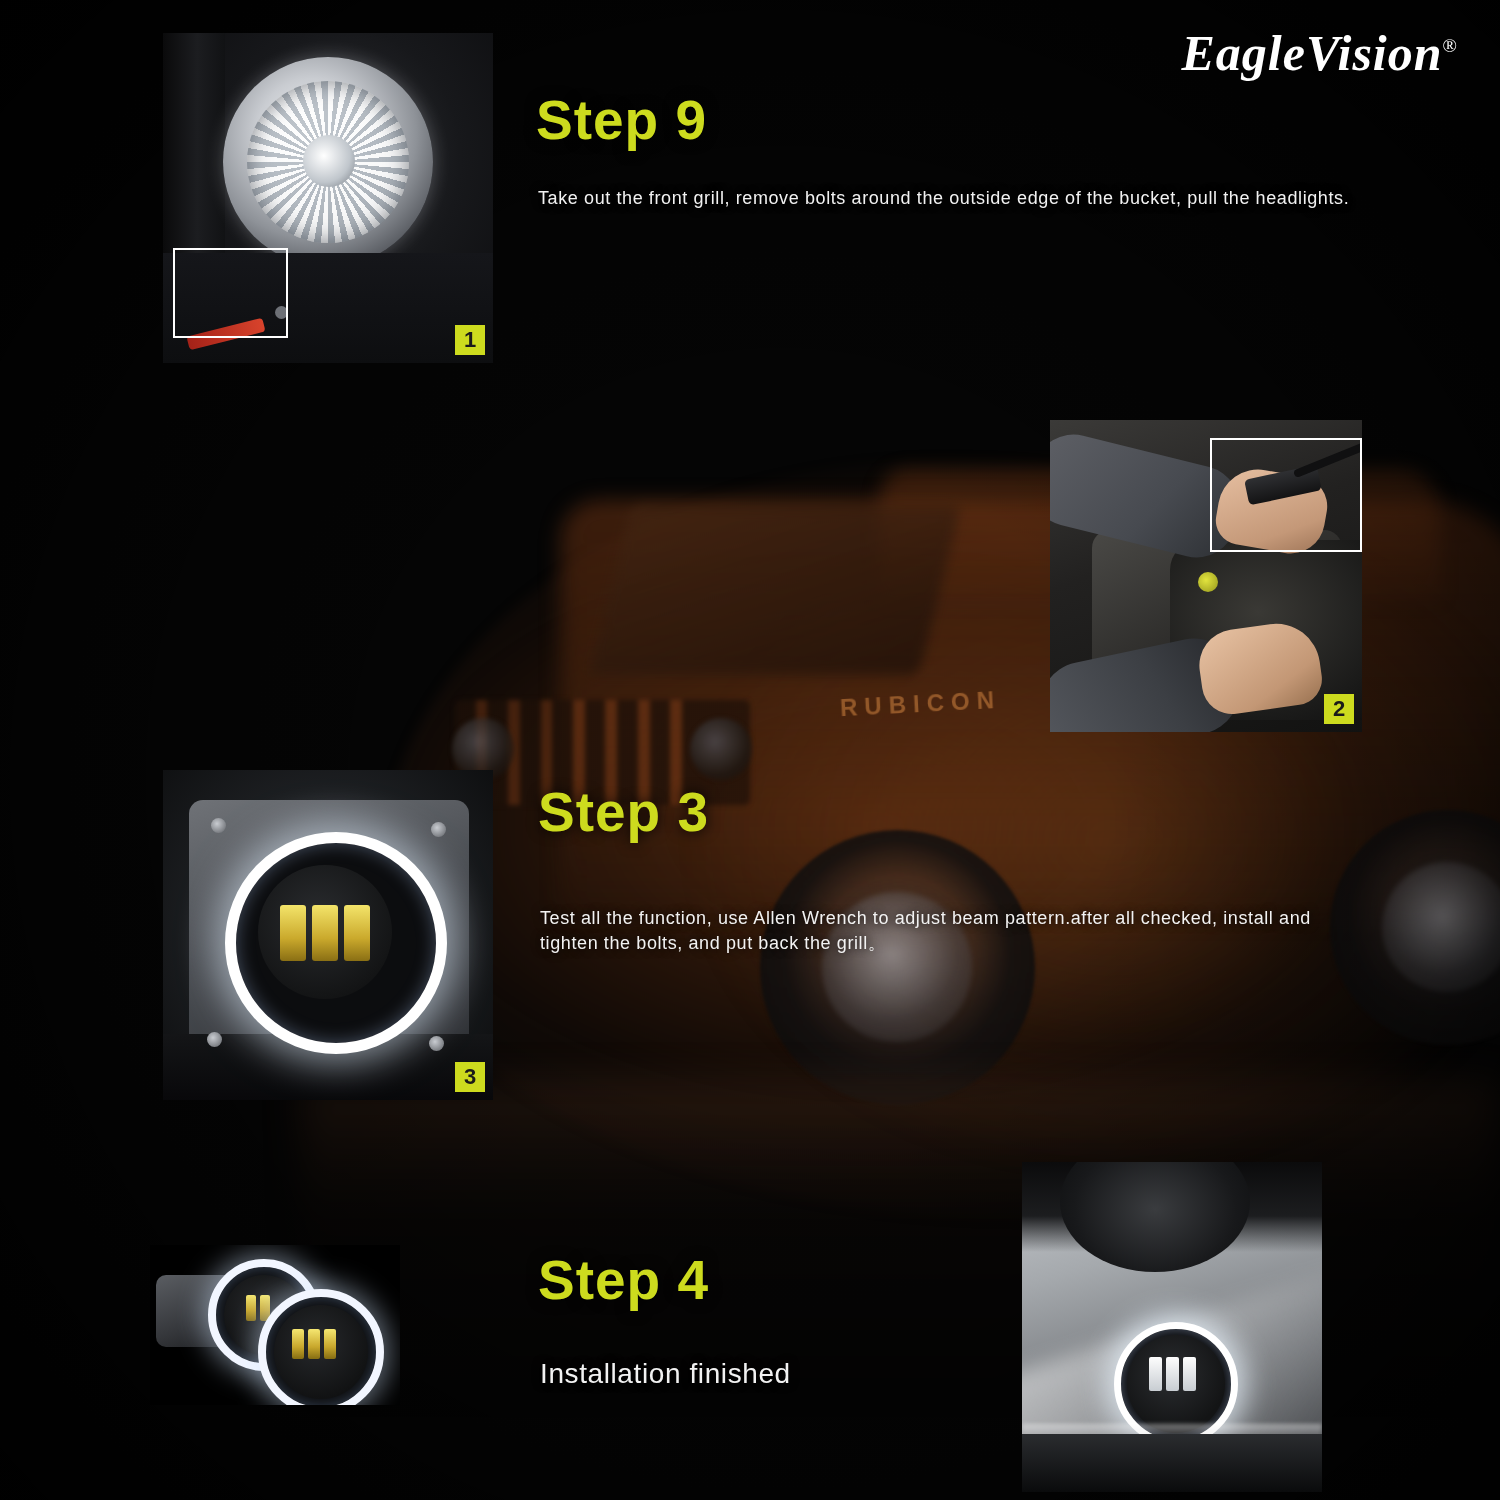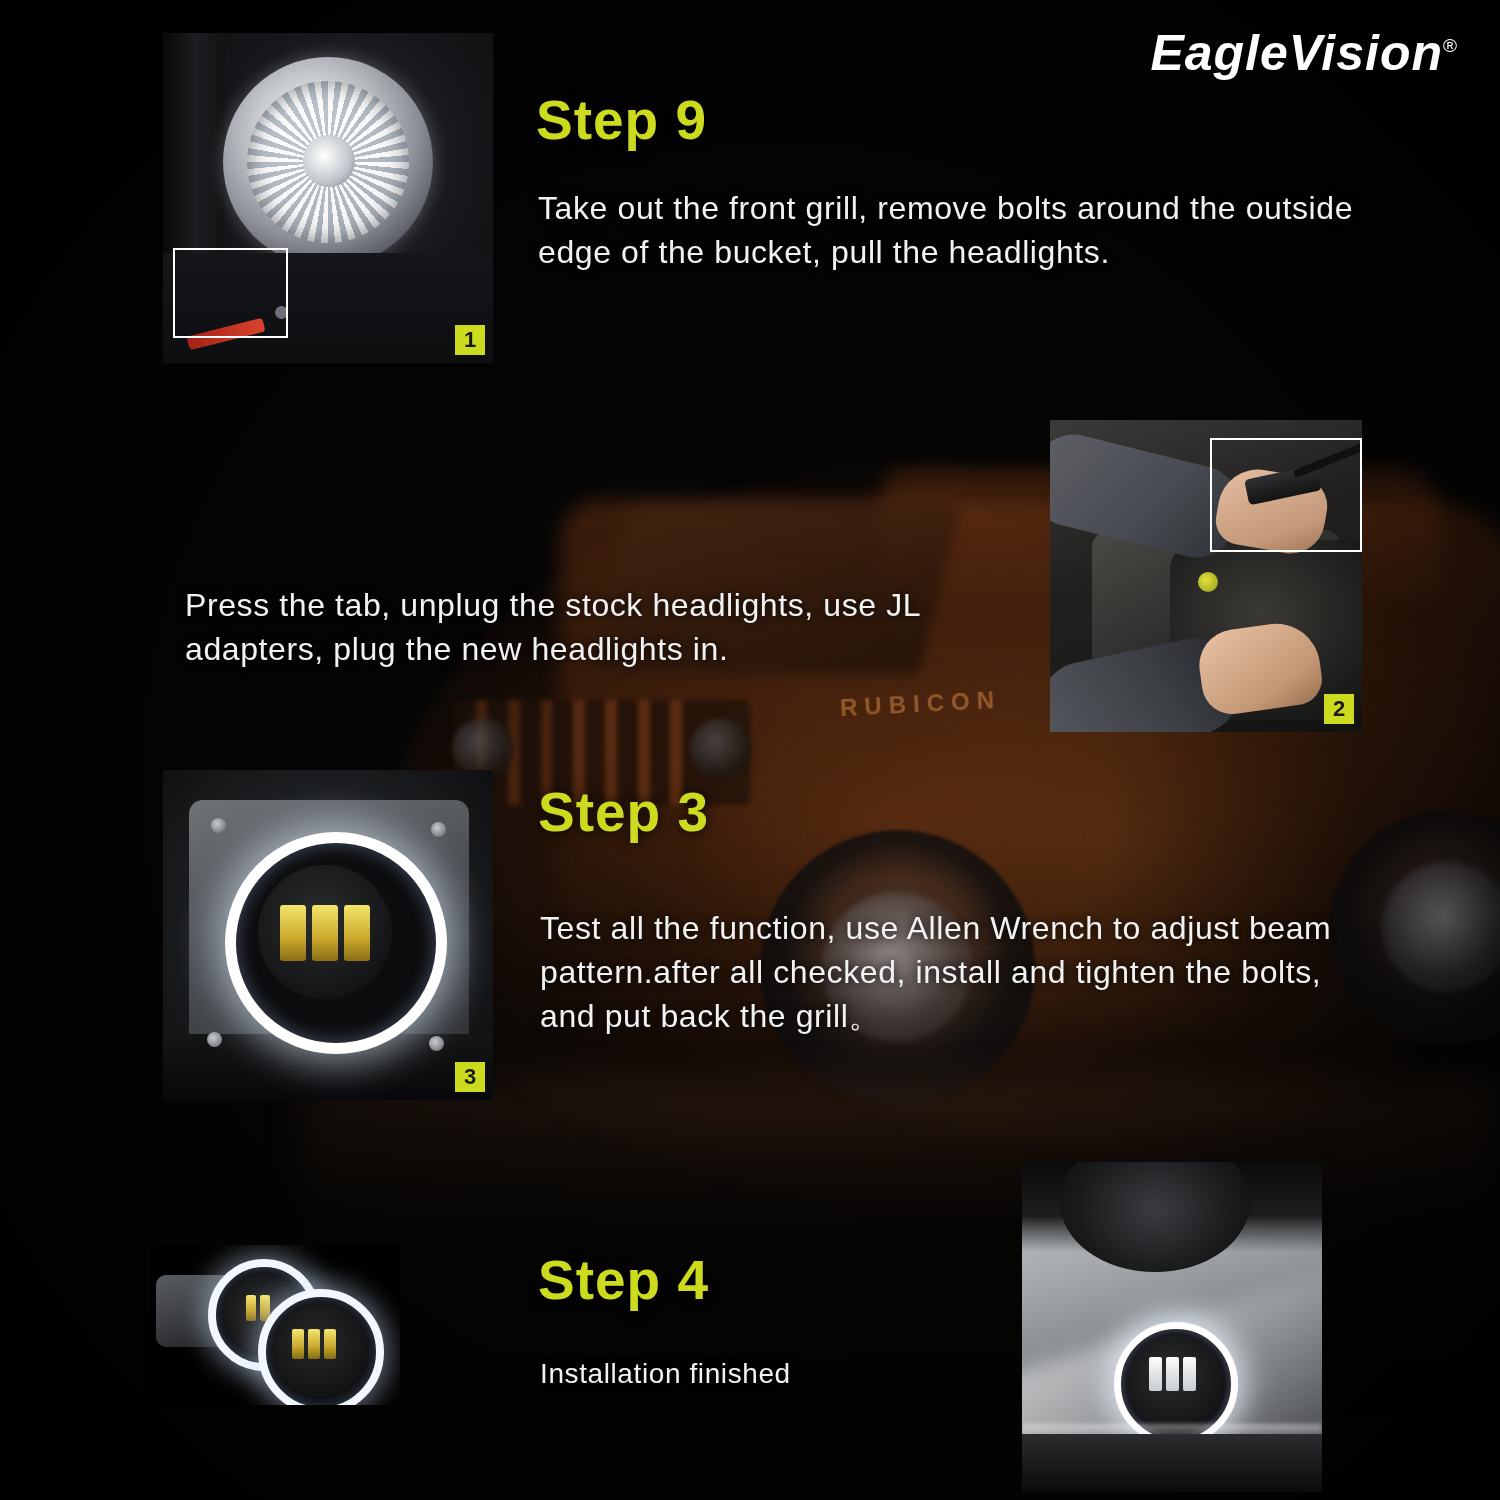--- a/index.html
+++ b/index.html
@@ -130,21 +130,21 @@
     left: 0; top: 0; width: 1500px; height: 1500px;
     background: radial-gradient(ellipse at 52% 52%, rgba(0,0,0,0) 30%, rgba(0,0,0,0.35) 62%, rgba(0,0,0,0.85) 88%, rgba(0,0,0,0.97) 100%);
     pointer-events: none;
   }
 
   
   .brand {
     position: absolute;
     right: 42px; top: 24px;
     color: #ffffff;
-    font-family: Liberation Sans, sans-serif;
+    font-family: Liberation Serif, serif;
     font-style: italic;
     font-weight: bold;
     font-size: 50px;
     letter-spacing: 1px;
     white-space: nowrap;
   }
   .brand .reg {
     font-size: 19px;
     vertical-align: super;
     font-style: normal;
@@ -158,21 +158,21 @@
     font-family: "Liberation Sans", sans-serif;
     font-weight: bold;
     font-size: 55px;
     letter-spacing: 1px;
     text-shadow: 0 0 14px rgba(0,0,0,0.9);
   }
   .step-body {
     position: absolute;
     color: #f2f2f2;
     font-family: "Liberation Sans", sans-serif;
-    font-size: 32px;
+    font-size: 18px;
     line-height: 1.38;
     letter-spacing: 0.6px;
     text-shadow: 0 0 10px rgba(0,0,0,0.95);
   }
 
   
   .panel {
     position: absolute;
     overflow: hidden;
     background: #0b0b0b;
@@ -463,21 +463,20 @@
     <div class="p1-lower"></div>
     <div class="p1-red"></div>
     <div class="p1-bolt"></div>
     <div class="hl-box" style="left:10px; top:215px; width:115px; height:90px;"></div>
     <div class="badge">1</div>
   </div>
 
   <div class="step-title" style="left:536px; top:88px;">Step 9</div>
   <div class="step-body" style="left:538px; top:186px; width:870px;">Take out the front grill,  remove bolts around the outside edge of the bucket,  pull the headlights.</div>
 
-  <div class="step-body" style="left:185px; top:583px; width:850px;">Press the tab,  unplug the stock headlights, use JL adapters,  plug the new headlights in.</div>
 
   <div class="panel" style="left:1050px; top:420px; width:312px; height:312px;">
     <div class="p2-bg"></div>
     <div class="p2-engine"></div>
     <div class="p2-dark-mass"></div>
     <div class="p2-arm-a"></div>
     <div class="p2-hand-a"></div>
     <div class="p2-connector"></div>
     <div class="p2-wire"></div>
     <div class="p2-yellow"></div>

